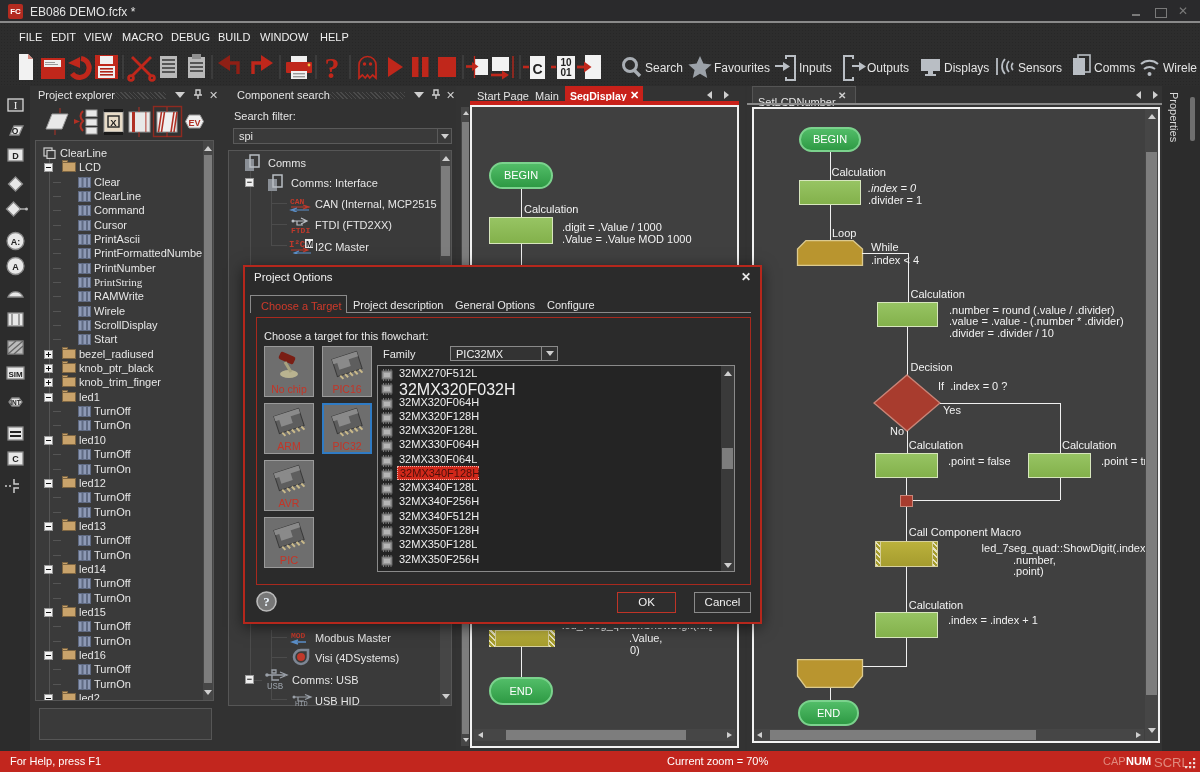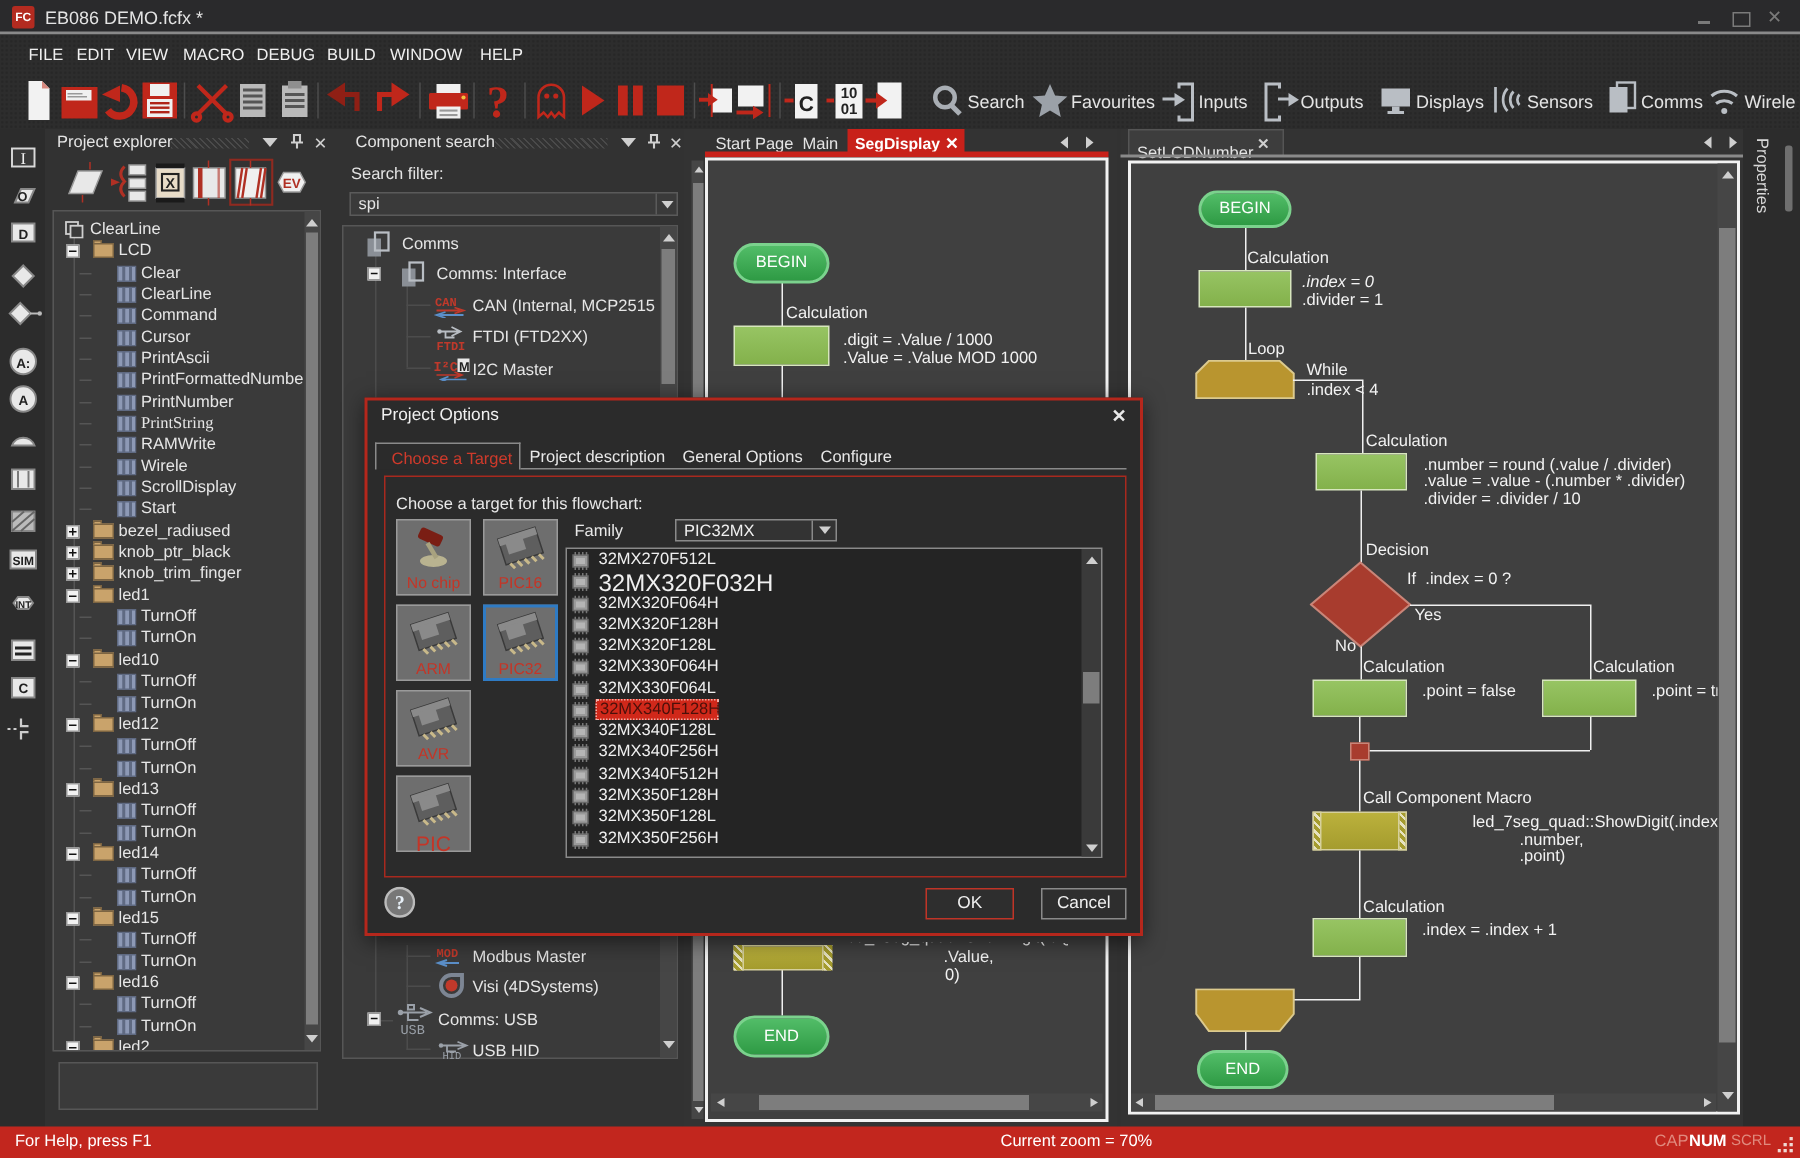--- a/index.html
+++ b/index.html
@@ -840,21 +840,21 @@
 <g stroke="#c9b98a" stroke-width="2">
 <line x1="-10" y1="9" x2="-8" y2="13"></line>
             <line x1="-5" y1="9" x2="-3" y2="13"></line>
             <line x1="0" y1="9" x2="2" y2="13"></line>
             <line x1="5" y1="9" x2="7" y2="13"></line>
             <line x1="10" y1="9" x2="12" y2="13"></line>
 </g>
 <rect x="-9" y="-6" width="12" height="9" fill="#8a8a8a"></rect>
 </g>
       </svg></div>
-<div class="abs" style="left:264px;top:554px;width:50px;text-align:center;color:#c43527;font-size:14px;">PIC</div>
+<div class="abs" style="left:264px;top:554px;width:50px;text-align:center;color:#c43527;font-size:11px;">PIC</div>
 <div class="abs" style="left:383px;top:348px;color:#e8e8e8;font-size:11px;">Family</div>
 <div class="abs" style="left:450px;top:346px;width:108px;height:15px;background:#333;border:1px solid #8a8a8a;box-sizing:border-box;"></div>
 <div class="abs" style="left:456px;top:348px;color:#f0f0f0;font-size:11px;">PIC32MX</div>
 <div class="abs" style="left:541px;top:347px;width:1px;height:13px;background:#8a8a8a;"></div>
 <div class="abs" style="left:546px;top:351px;width:0;height:0;border-left:4px solid transparent;border-right:4px solid transparent;border-top:5px solid #cfcfcf;"></div>
 
 <div class="abs" style="left:377px;top:365px;width:358px;height:207px;background:#242424;border:1px solid #8a8a8a;box-sizing:border-box;"></div>
 <div class="abs" style="left:381px;top:367.0px;"><svg width="12" height="12" viewBox="0 0 12 12">
         <rect x="1" y="2" width="10" height="8" fill="#9a9a9a" stroke="#666"></rect>
         <g stroke="#777" stroke-width="1">
@@ -1077,21 +1077,21 @@
       <text x="10.5" y="15" font-size="13" font-weight="bold" fill="#e8f0f8" text-anchor="middle" font-family="Liberation Serif">?</text>
     </svg>
 <div class="abs" style="left:617px;top:592px;width:59px;height:21px;background:#2e2e2e;border:1px solid #c03427;box-sizing:border-box;color:#f0f0f0;font-size:11.5px;text-align:center;line-height:19px;">OK</div>
 <div class="abs" style="left:694px;top:592px;width:57px;height:21px;background:#2e2e2e;border:1px solid #8a8a8a;box-sizing:border-box;color:#f0f0f0;font-size:11.5px;text-align:center;line-height:19px;">Cancel</div>
 
 <div class="abs" style="left:0;top:751px;width:1200px;height:21px;background:#c2261e;"></div>
 <div class="abs" style="left:10px;top:755px;color:#fff;font-size:11px;">For Help, press F1</div>
 <div class="abs" style="left:667px;top:755px;color:#fff;font-size:11px;">Current zoom = 70%</div>
 <div class="abs" style="left:1103px;top:755px;color:#e0897d;font-size:11px;">CAP</div>
 <div class="abs" style="left:1126px;top:755px;color:#fff;font-size:11px;font-weight:bold;">NUM</div>
-<div class="abs" style="left:1154px;top:755px;color:#e0897d;font-size:10px;">SCRL</div>
+<div class="abs" style="left:1154px;top:755px;color:#e0897d;font-size:13px;">SCRL</div>
 <svg class="abs" style="left:1185px;top:758px;" width="11" height="11" viewBox="0 0 11 11">
       <g fill="#f0d9d4">
         <rect x="8" y="0" width="2.2" height="2.2"></rect>
         <rect x="8" y="4" width="2.2" height="2.2"></rect>
         <rect x="8" y="8" width="2.2" height="2.2"></rect>
         <rect x="4" y="4" width="2.2" height="2.2"></rect>
         <rect x="4" y="8" width="2.2" height="2.2"></rect>
         <rect x="0" y="8" width="2.2" height="2.2"></rect>
       </g>
     </svg>

